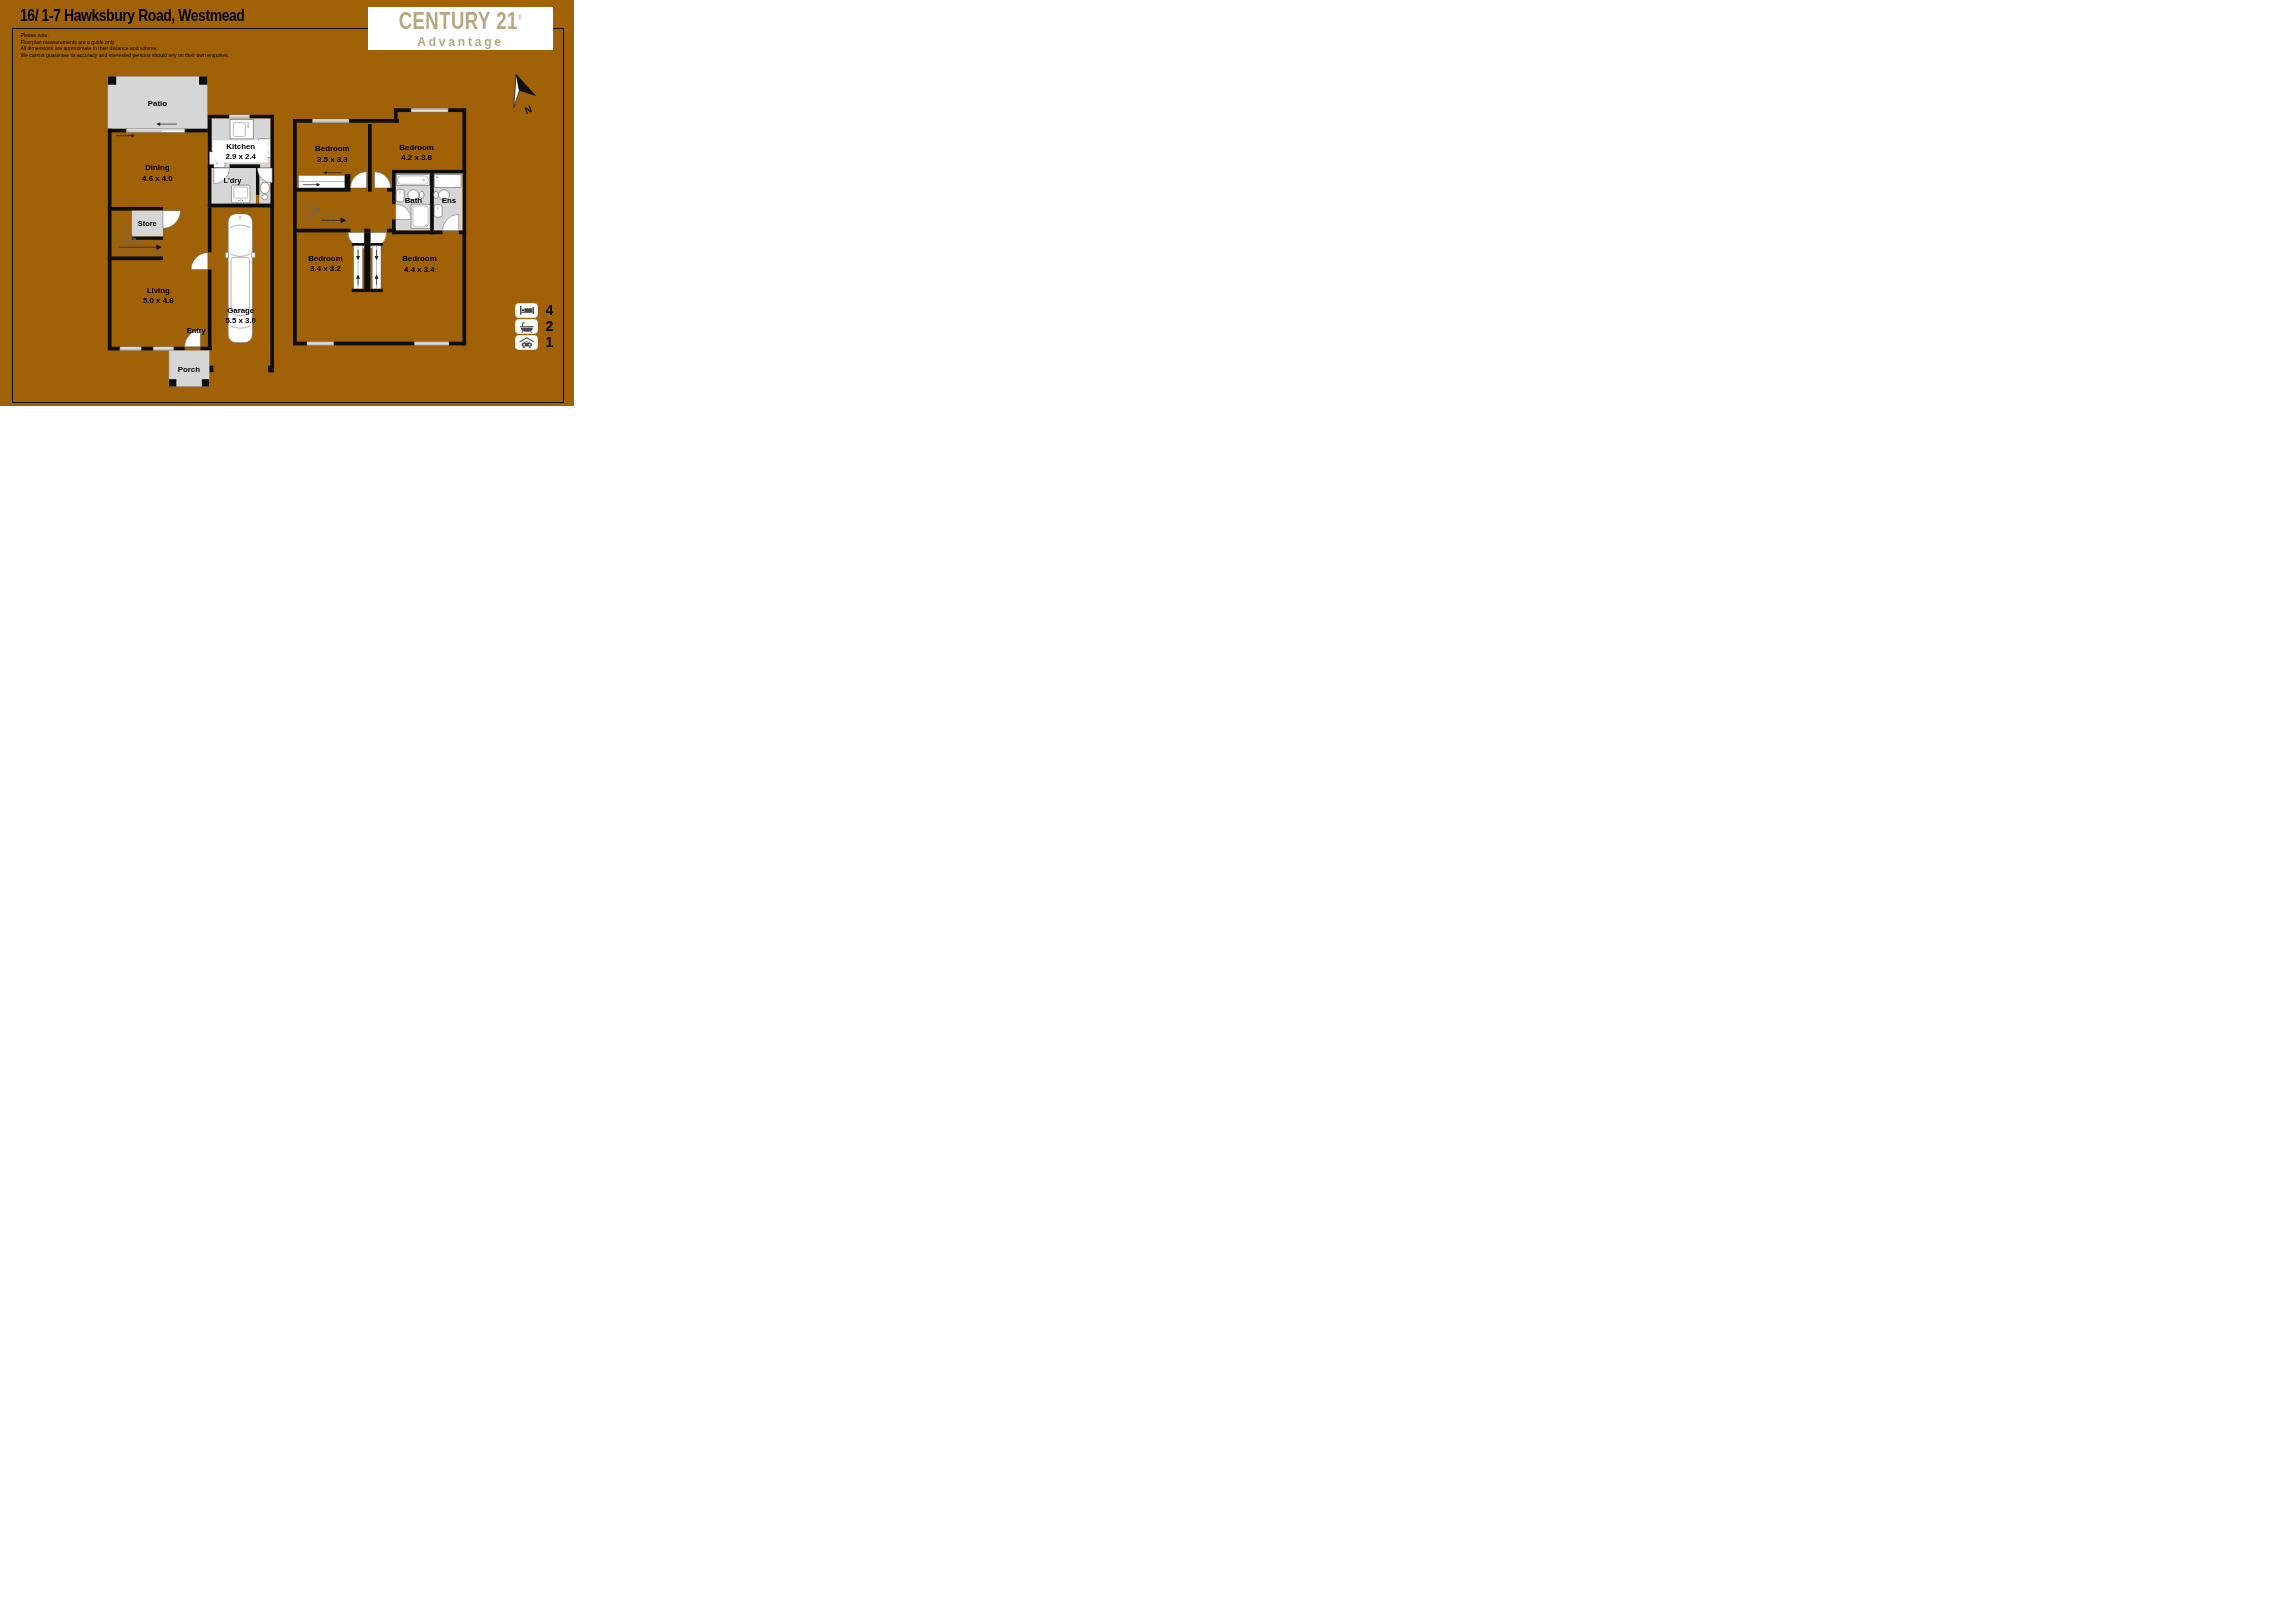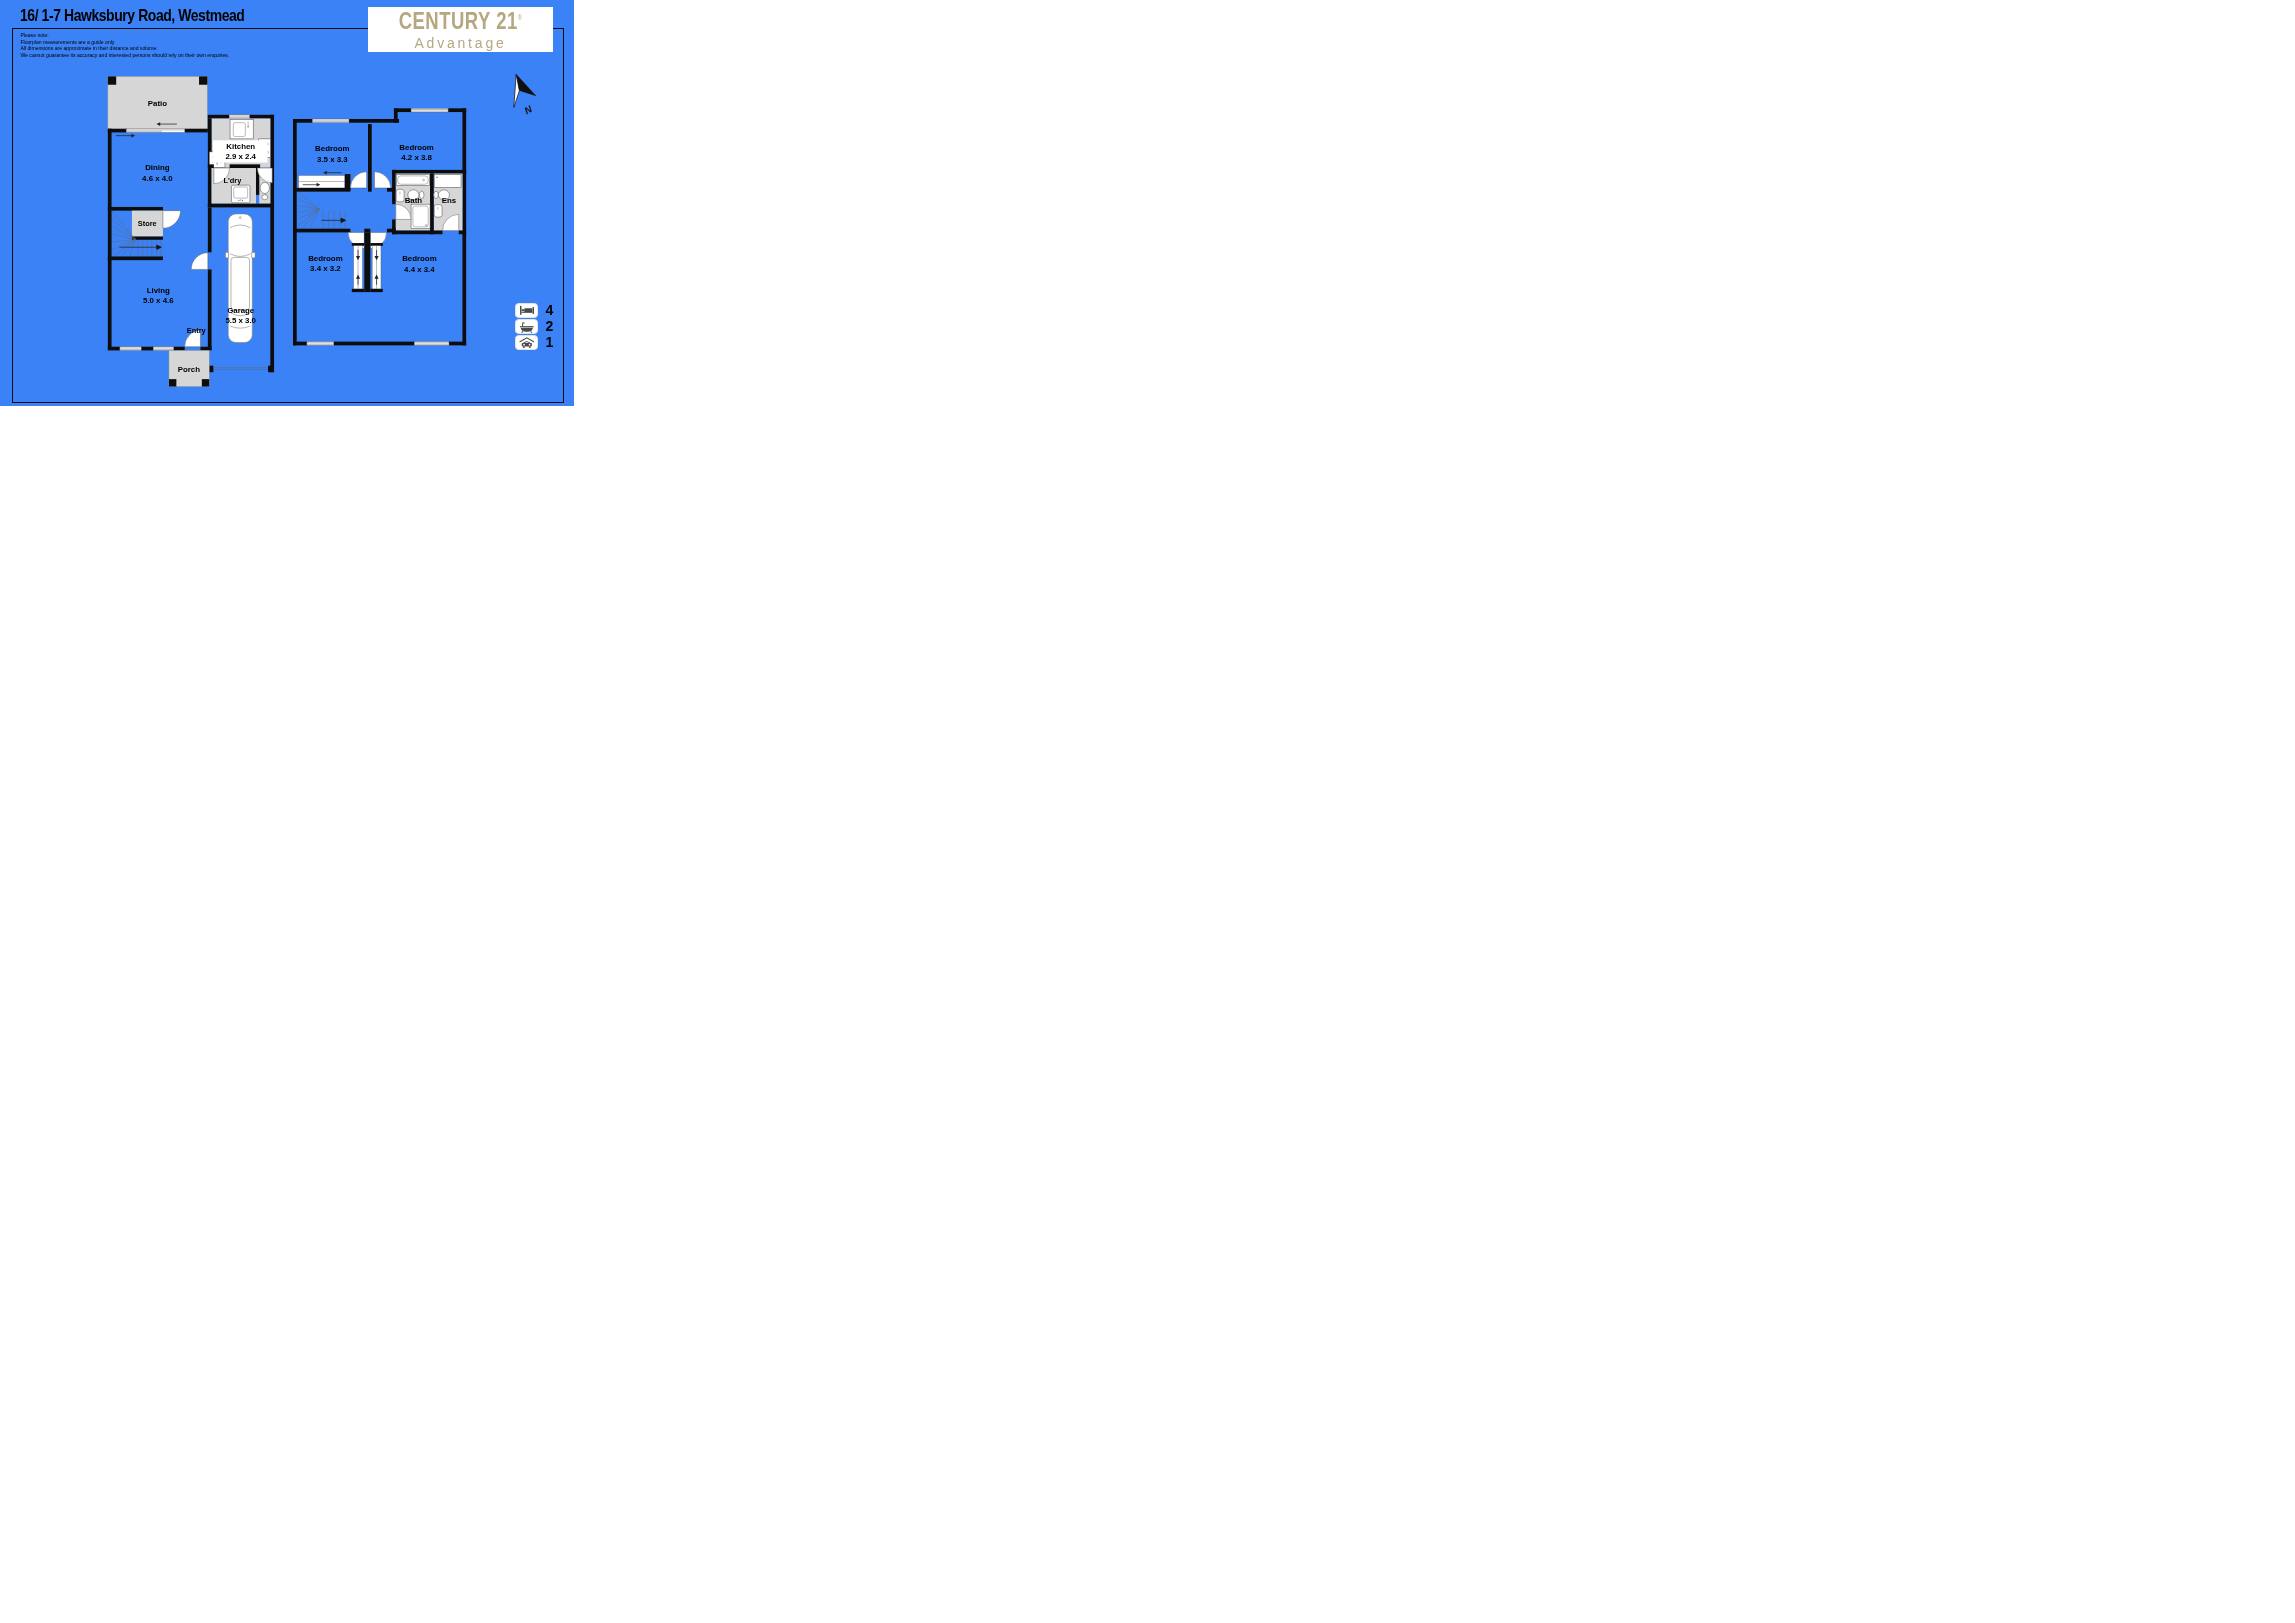--- a/index.html
+++ b/index.html
@@ -1,28 +1,28 @@
 <!DOCTYPE html>
 <html style="font-size:7.4px"><head>
 <meta charset="utf-8">
 <style>
   html,body{margin:0;padding:0;background:#ffffff;}
-  #page{position:relative;width:574px;height:406px;background:#3b82f6;overflow:hidden;
+  #page{position:relative;width:574px;height:406px;background:#a16207;overflow:hidden;
         font-family:"Liberation Sans", sans-serif;}
   
   #title{position:absolute;left:20.4px;top:5.6px;font-size:17px;font-weight:bold;
          letter-spacing:-0.5px;white-space:nowrap;transform:scaleX(.82);transform-origin:left top;color:#000;}
   #frame{position:absolute;left:12px;top:28px;width:552px;height:375px;
          border:1.4px solid #0d0d0d;box-sizing:border-box;}
   #note{position:absolute;left:20.4px;top:32px;font-size:5.1px;line-height:6.5px;color:#000;}
   #logo{position:absolute;left:368px;top:7.4px;width:185px;text-align:center;background:#fff;z-index:3;padding-bottom:0.9px;}
   #wordmark{display:inline-block;font-size:18.5px;font-weight:bold;letter-spacing:0.5px;color:#b5a77f;
             transform:scaleY(1.30);transform-origin:center top;white-space:nowrap;}
   #wordmark sup{font-size:5.6px;font-weight:normal;}
-  #tagline{margin-top:5.6px;font-size:14px;letter-spacing:2.8px;color:#b5a77f;font-weight:400;}
+  #tagline{margin-top:5.6px;font-size:12px;letter-spacing:2.8px;color:#b5a77f;font-weight:700;}
   
   .sumrow{position:absolute;left:515px;height:15.3px;display:flex;align-items:center;z-index:2;}
   .icobox{width:23px;height:15.3px;border:1.2px solid #e3e3e3;border-radius:3.7px;background:#fff;
           display:flex;align-items:center;justify-content:center;box-sizing:border-box;}
   .sumnum{margin-left:7.4px;font-size:14px;font-weight:bold;color:#000;line-height:15.3px;}
   #plansvg{position:absolute;left:0;top:0;z-index:1;}
   text{font-family:"Liberation Sans", sans-serif;}
   .room{font-weight:bold;font-size:17px;fill:#000;}
   .rsmall{font-weight:bold;font-size:16px;fill:#000;}
   .wall{fill:#0d0d0d;}

